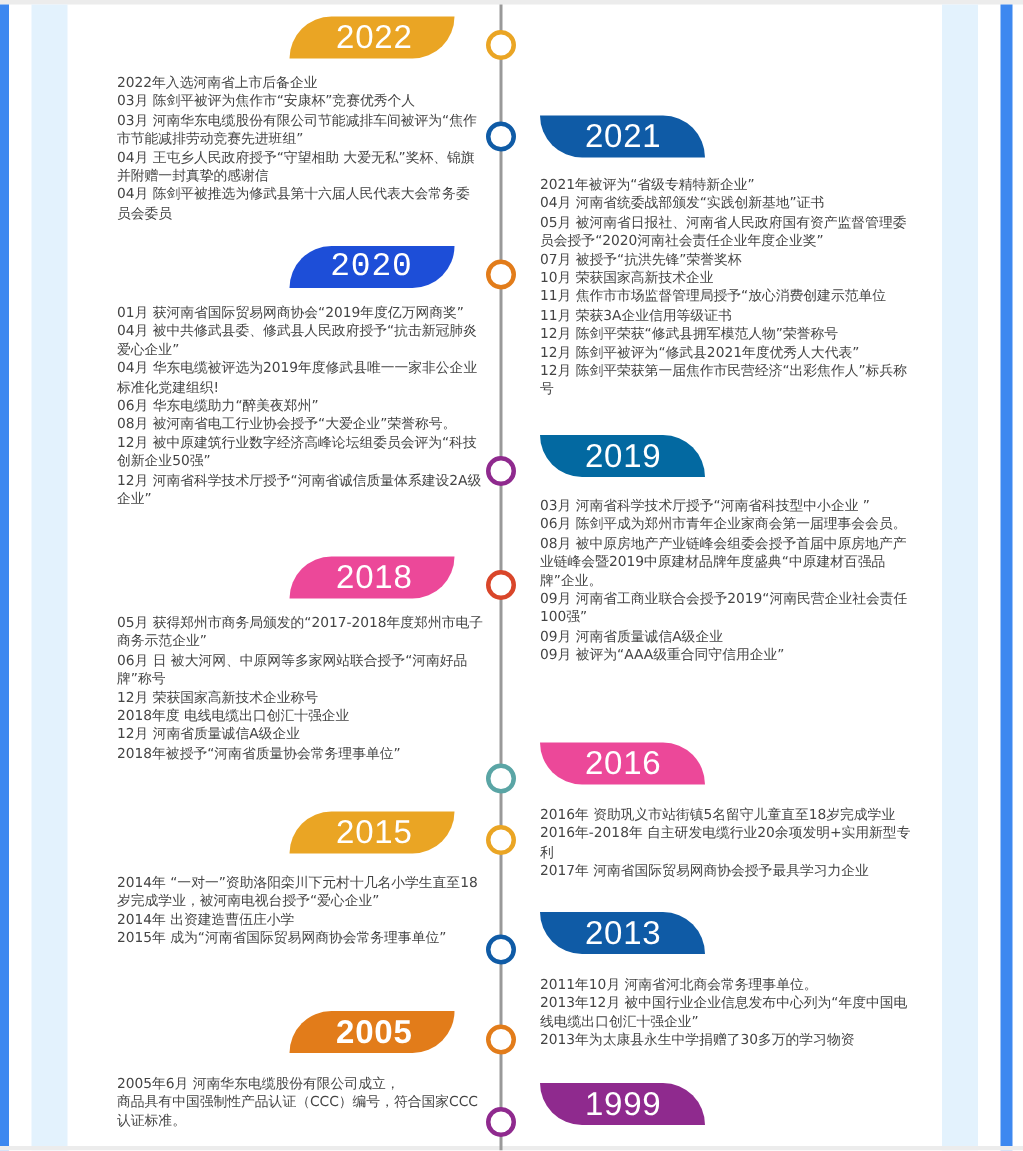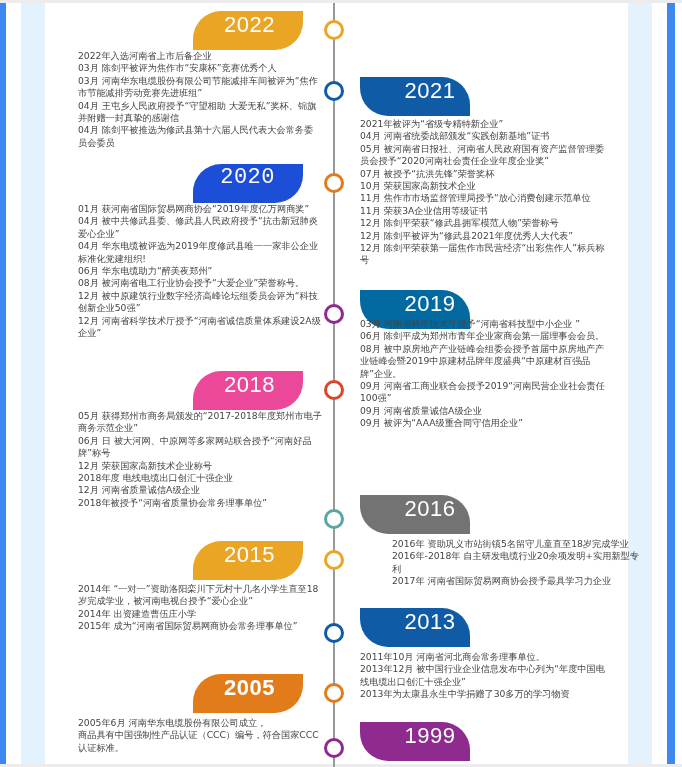--- a/index.html
+++ b/index.html
@@ -8,23 +8,23 @@
     .topbar { position: absolute; left: 0; top: 0; width: 682px; height: 3px; background: #ececec; }
     .bar-left { position: absolute; left: 0; top: 3px; width: 6px; height: 764px; background: #3d88f0; }
     .band-left { position: absolute; left: 21px; top: 3px; width: 24px; height: 764px; background: #e3f2fd; }
     .band-right { position: absolute; left: 628px; top: 3px; width: 24px; height: 764px; background: #e3f2fd; }
     .bar-right { position: absolute; left: 667px; top: 3px; width: 8px; height: 764px; background: #3d88f0; }
     .bottomline { position: absolute; left: 0; top: 764px; width: 682px; height: 3px; background: #ececec; }
 
     .axis { position: absolute; left: 333px; top: 3px; width: 2px; height: 764px; background: #999; }
     .node { position: absolute; width: 20px; height: 20px; border-radius: 50%; border: 3px solid; background: #fff; left: 324px; }
 
-    .badge { position: absolute; height: 39px; color: #fff; font-size: 22px; font-family: "Liberation Sans", sans-serif; line-height: 28px; letter-spacing: 0.5px; }
+    .badge { position: absolute; height: 28px; color: #fff; font-size: 22px; font-family: "Liberation Sans", sans-serif; line-height: 28px; letter-spacing: 0.5px; }
     .badge.left { width: 110px; border-radius: 28px 0 28px 0; text-align: right; padding-right: 28px; }
-    .badge.right { width: 110px; border-radius: 0 28px 0 28px; text-align: center; padding-left: 30px; }
+    .badge.right { width: 110px; border-radius: 0 28px 0 28px; text-align: left; padding-left: 30px; }
 
     .entries { position: absolute; font-size: 9.2px; line-height: 12.4px; color: #444; }
     .entries.left { left: 78px; width: 244px; }
     .entries.right { left: 360px; width: 250px; }
     .entries div { white-space: normal; }
   </style>
 </head>
 <body>
 
 <div class="topbar"></div>
@@ -75,41 +75,41 @@
   <div>01月 获河南省国际贸易网商协会“2019年度亿万网商奖”</div>
   <div>04月 被中共修武县委、修武县人民政府授予“抗击新冠肺炎爱心企业”</div>
   <div>04月 华东电缆被评选为2019年度修武县唯一一家非公企业标准化党建组织!</div>
   <div>06月 华东电缆助力“醉美夜郑州”</div>
   <div>08月 被河南省电工行业协会授予“大爱企业”荣誉称号。</div>
   <div>12月 被中原建筑行业数字经济高峰论坛组委员会评为“科技创新企业50强”</div>
   <div>12月 河南省科学技术厅授予“河南省诚信质量体系建设2A级企业”</div>
 </div>
 
 <div class="badge right" style="left:360px;top:290px;background:#0369a1;">2019</div>
-<div class="entries right" style="top:318px;">
+<div class="entries right" style="top:332px;">
   <div>03月 河南省科学技术厅授予“河南省科技型中小企业 ”</div>
   <div>06月 陈剑平成为郑州市青年企业家商会第一届理事会会员。</div>
   <div>08月 被中原房地产产业链峰会组委会授予首届中原房地产产业链峰会暨2019中原建材品牌年度盛典“中原建材百强品牌”企业。</div>
   <div>09月 河南省工商业联合会授予2019“河南民营企业社会责任100强”</div>
   <div>09月 河南省质量诚信A级企业</div>
   <div>09月 被评为“AAA级重合同守信用企业”</div>
 </div>
 
 <div class="badge left" style="left:193px;top:371px;background:#ec4899;">2018</div>
 <div class="entries left" style="top:410px;">
   <div>05月 获得郑州市商务局颁发的“2017-2018年度郑州市电子商务示范企业”</div>
   <div>06月 日 被大河网、中原网等多家网站联合授予“河南好品牌”称号</div>
   <div>12月 荣获国家高新技术企业称号</div>
   <div>2018年度 电线电缆出口创汇十强企业</div>
   <div>12月 河南省质量诚信A级企业</div>
   <div>2018年被授予“河南省质量协会常务理事单位”</div>
 </div>
 
-<div class="badge right" style="left:360px;top:495px;background:#737373;">2016</div>
-<div class="entries right" style="top:538px;margin-left:32px;">
+<div class="badge right" style="left:360px;top:495px;background:#ec4899;">2016</div>
+<div class="entries right" style="top:538px;">
   <div>2016年 资助巩义市站街镇5名留守儿童直至18岁完成学业</div>
   <div>2016年-2018年 自主研发电缆行业20余项发明+实用新型专利</div>
   <div>2017年 河南省国际贸易网商协会授予最具学习力企业</div>
 </div>
 
 <div class="badge left" style="left:193px;top:541px;background:#eaa524;">2015</div>
 <div class="entries left" style="top:583px;">
   <div>2014年 “一对一”资助洛阳栾川下元村十几名小学生直至18岁完成学业，被河南电视台授予“爱心企业”</div>
   <div>2014年 出资建造曹伍庄小学</div>
   <div>2015年 成为“河南省国际贸易网商协会常务理事单位”</div>

